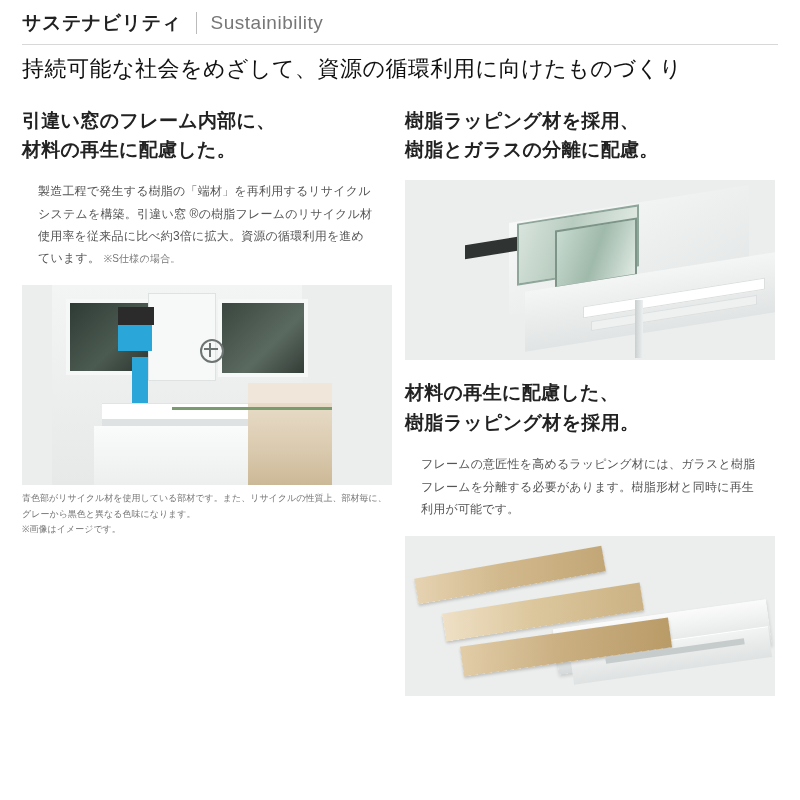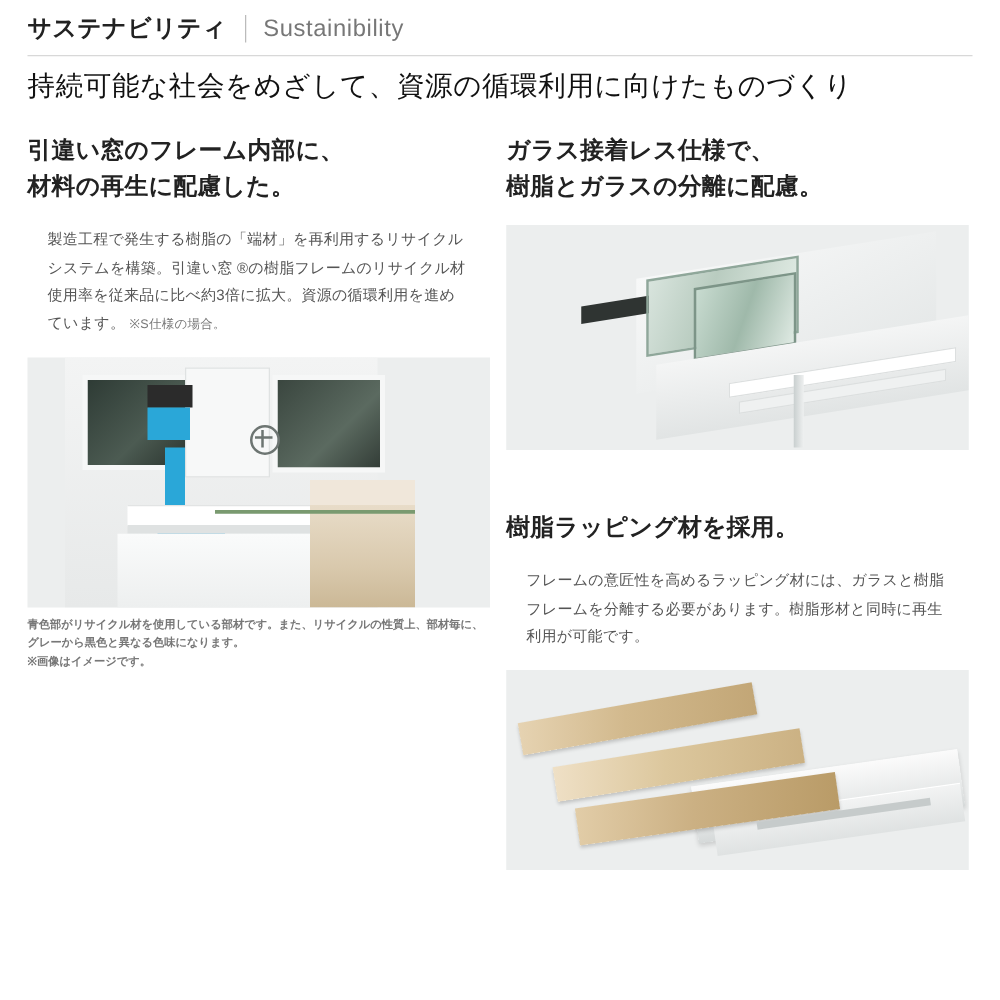--- a/index.html
+++ b/index.html
@@ -319,32 +319,32 @@
             <div class="f1-blue3"></div>
             <div class="f1-blue4"></div>
             <div class="f1-wood2"></div>
             <div class="f1-sill"></div>
             <div class="f1-sillshadow"></div>
             <div class="f1-body"></div>
             <div class="f1-wood"></div>
             <div class="f1-greenline"></div>
             <div class="f1-bolt"></div>
           </div>
-          <div class="fig-caption" style="white-space:pre-line;font-weight:bold;">青色部がリサイクル材を使用している部材です。また、リサイクルの性質上、部材毎に、グレーから黒色と異なる色味になります。
+          <div class="fig-caption" style="white-space:pre-line;">青色部がリサイクル材を使用している部材です。また、リサイクルの性質上、部材毎に、グレーから黒色と異なる色味になります。
 ※画像はイメージです。</div>
         </div>
       </div>
 
     </div>
 
     <div class="col">
 
       <div class="section">
         <h2 class="sec-heading">
-          <span>ガラス接着レス仕様で、</span><br>
+          <span>樹脂ラッピング材を採用、</span><br>
           <span>樹脂とガラスの分離に配慮。</span>
         </h2>
 
         <div class="figure">
           <div class="fig2">
             <div class="f2-frame"></div>
             <div class="f2-dark"></div>
             <div class="f2-glass"></div>
             <div class="f2-glass2"></div>
             <div class="f2-base"></div>
@@ -352,21 +352,21 @@
             <div class="f2-fin2"></div>
             <div class="f2-stick"></div>
           </div>
         </div>
       </div>
 
       <div class="spacer-sm"></div>
 
       <div class="section">
         <h2 class="sec-heading">
-          <br>
+          <span>材料の再生に配慮した、</span><br>
           <span>樹脂ラッピング材を採用。</span>
         </h2>
         <p class="sec-body">フレームの意匠性を高めるラッピング材には、ガラスと樹脂フレームを分離する必要があります。樹脂形材と同時に再生利用が可能です。</p>
 
         <div class="figure">
           <div class="fig3">
             <div class="f3-profile"></div>
             <div class="f3-board f3-b1"></div>
             <div class="f3-board f3-b2"></div>
             <div class="f3-profile2"></div>

